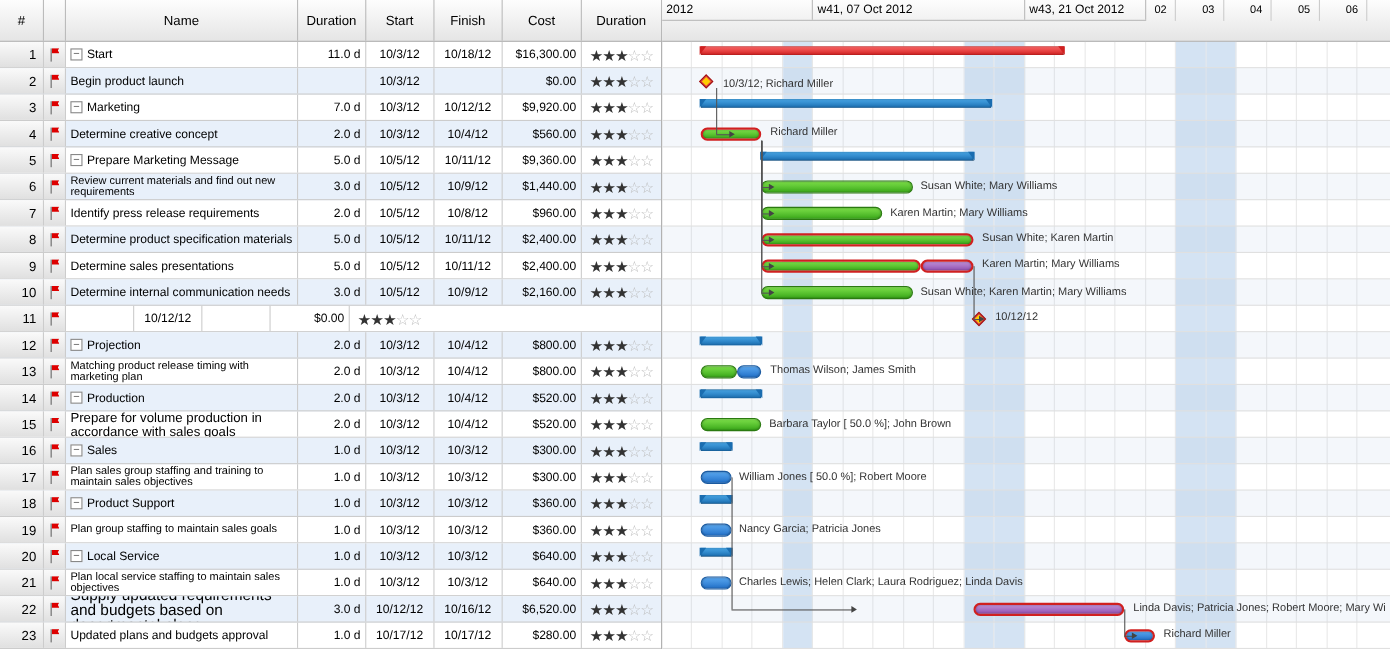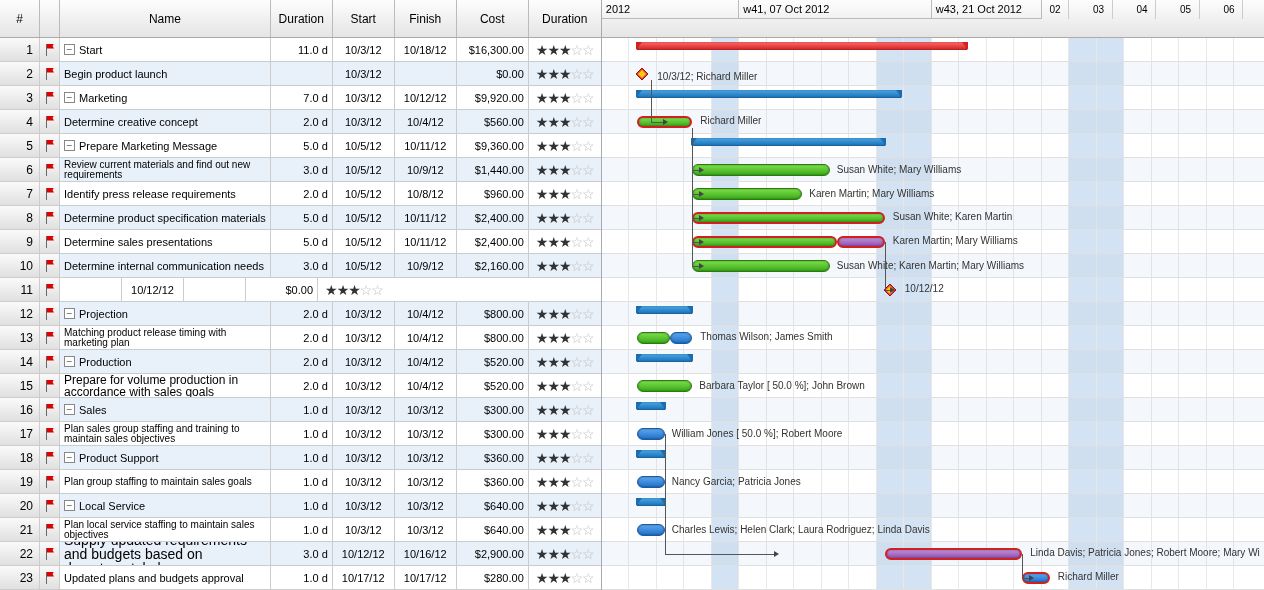--- a/index.html
+++ b/index.html
@@ -452,21 +452,21 @@
           <div class="cell num">22</div>
           <div class="cell flag">
             <span class="flag-icon"></span>
           </div>
           <div class="cell name indent2">
             <span style="white-space:normal;line-height:1.0;font-size:14px;">Supply updated requirements and budgets based on departmental plans</span>
           </div>
           <div class="cell dur">3.0 d</div>
           <div class="cell start">10/12/12</div>
           <div class="cell finish">10/16/12</div>
-          <div class="cell cost">$2,900.00</div>
+          <div class="cell cost">$6,520.00</div>
           <div class="cell pri">
             <span class="stars"><span class="filled">★</span><span class="filled">★</span><span class="filled">★</span><span class="empty">☆</span><span class="empty">☆</span></span>
           </div>
         </div>
         <div class="row">
           <div class="cell num">23</div>
           <div class="cell flag">
             <span class="flag-icon"></span>
           </div>
           <div class="cell name indent2">

